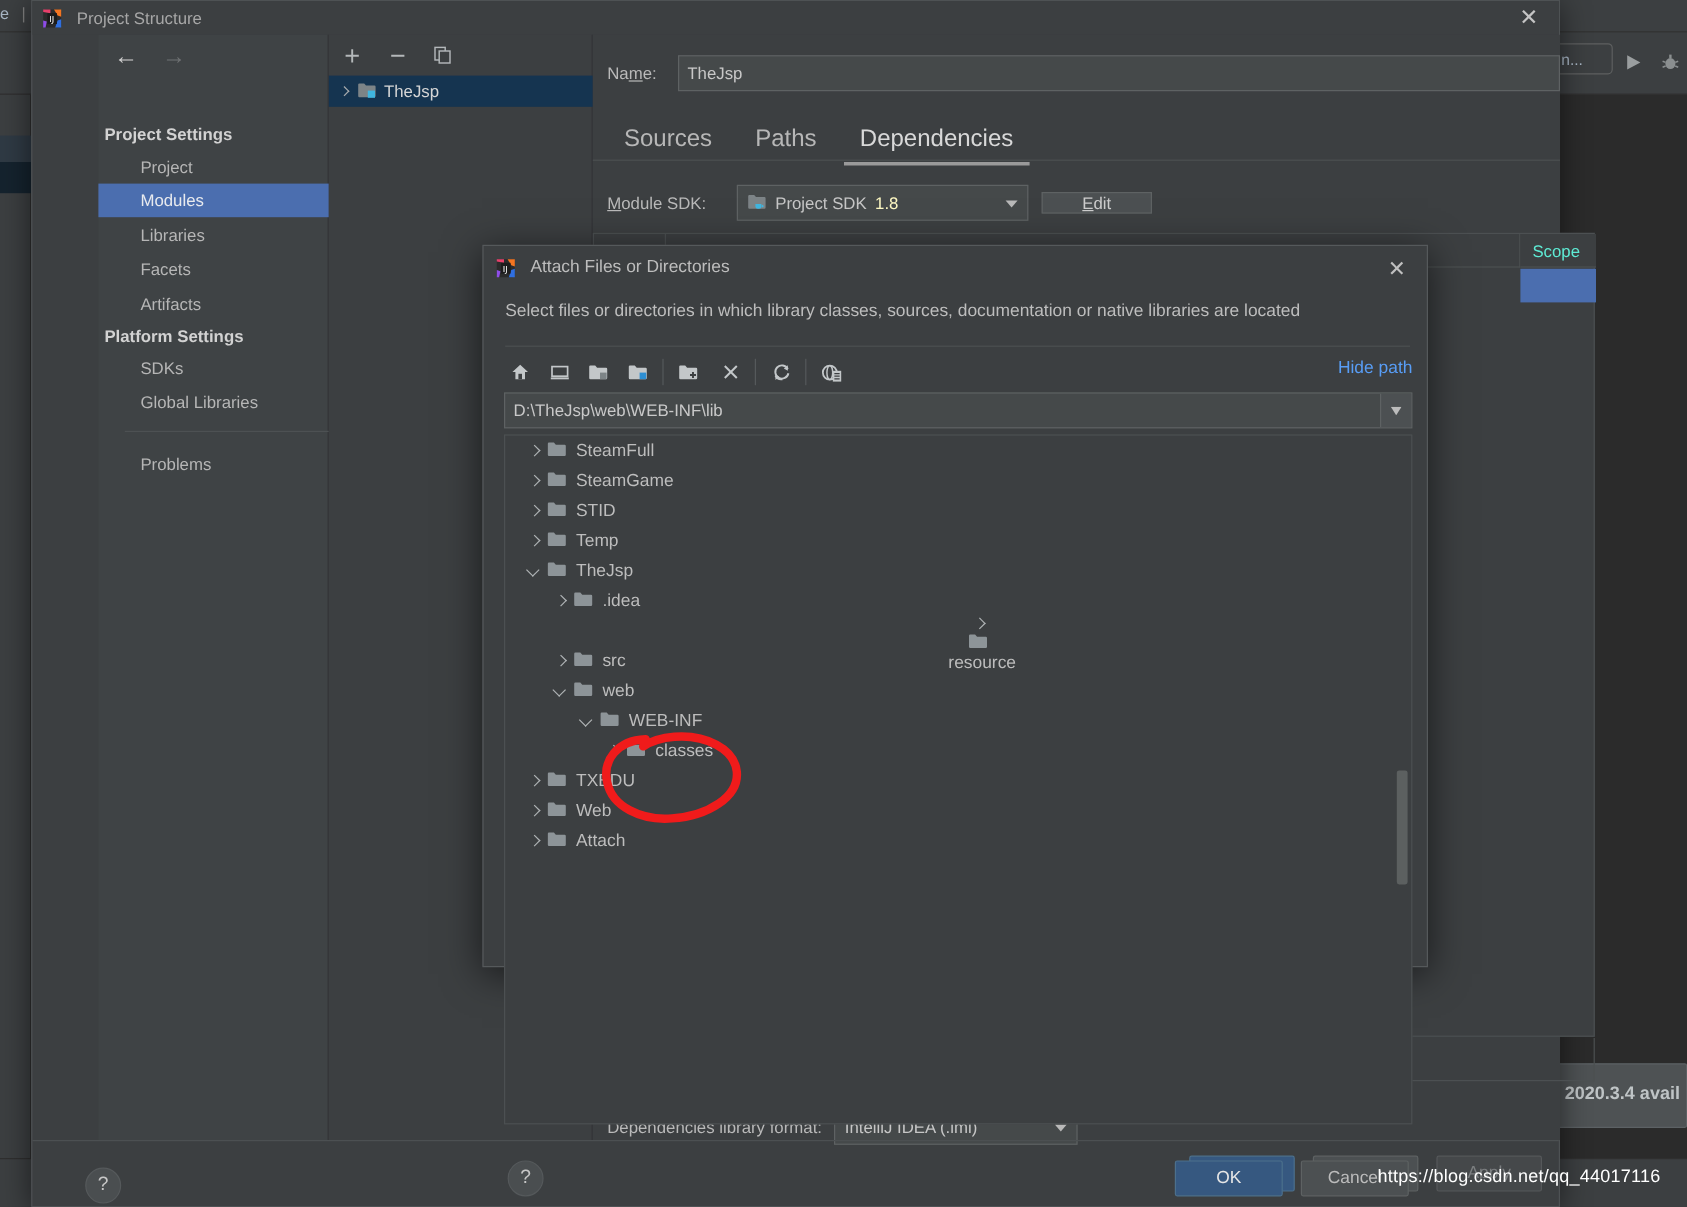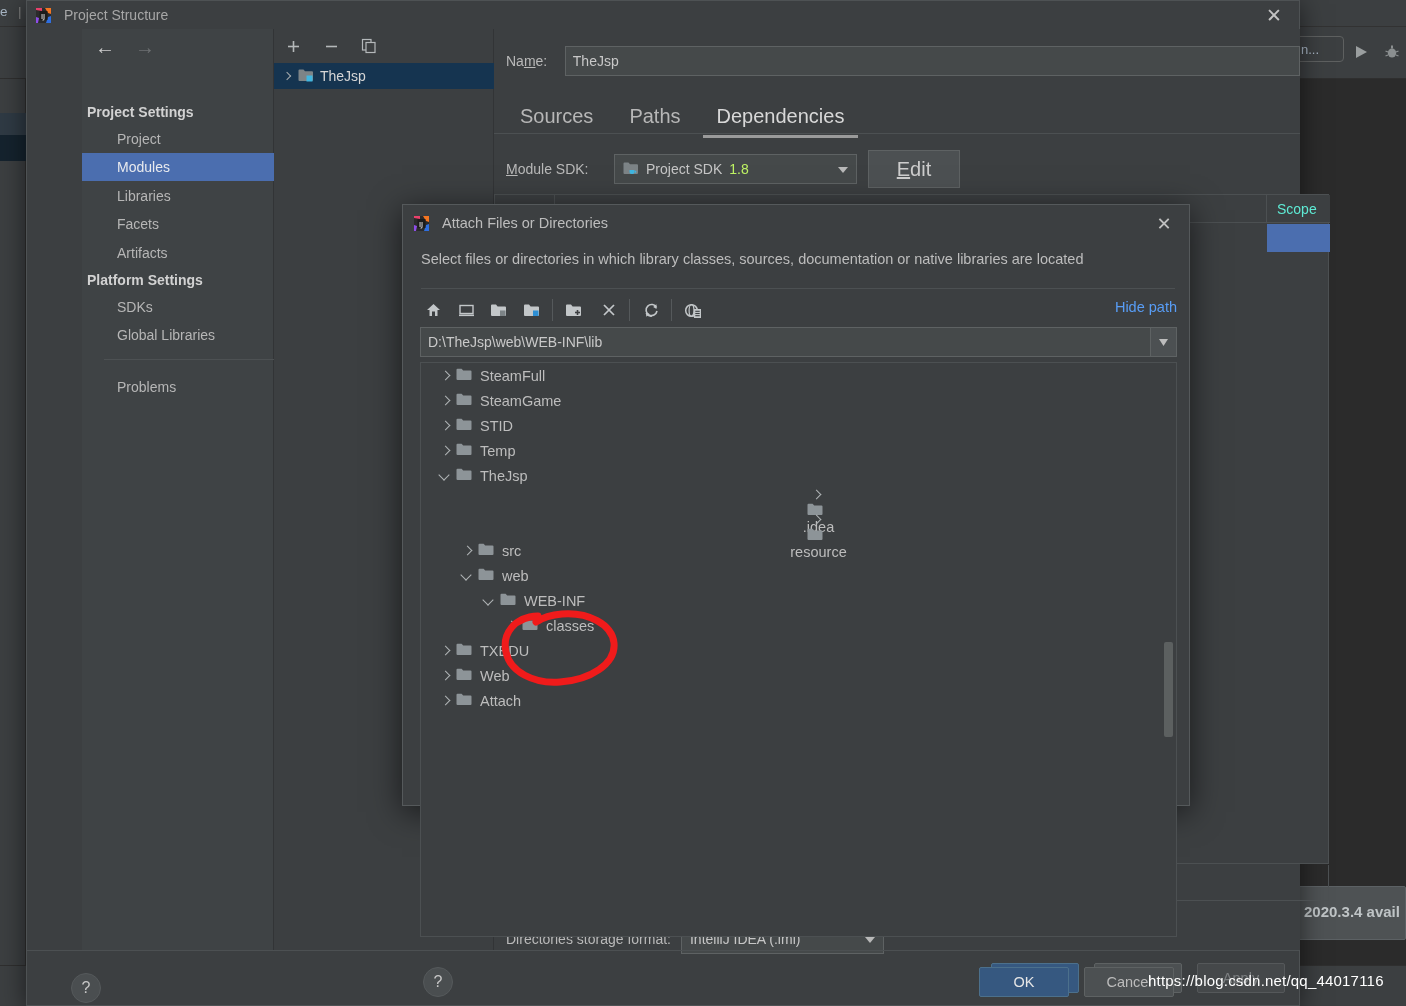--- a/index.html
+++ b/index.html
@@ -160,21 +160,21 @@
   .combo {
     background: #45494a; border: 1px solid #5e6263; height: 30px;
     display: flex; align-items: center; padding: 0 4px 0 8px; gap: 7px;
     cursor: pointer; color: #c6c6c6; font-size: 14px; position: relative;
   }
   .combo .arrow { position: absolute; right: 8px; top: 12px; width: 0; height: 0;
     border-left: 5px solid transparent; border-right: 5px solid transparent;
     border-top: 6px solid #b9b9b9; }
   .btn {
     background: #4c5052; border: 1px solid #5e6263; color: #cdcdcd;
-    height: 38px; min-width: 92px; font-size: 20px; cursor: pointer;
+    height: 18px; min-width: 92px; font-size: 14px; cursor: pointer;
     display: flex; align-items: center; justify-content: center;
     font-family: "Liberation Sans", sans-serif;
   }
   .btn u { text-decoration: underline; }
 
   
   .deps-table {
     position: absolute; left: 0px; top: 165px; width: 835px; height: 670px;
     background: #3c3f41; border: 1px solid #4c5052;
   }
@@ -432,21 +432,21 @@
         </div>
         <div class="combo" style="width:243px">
           <span class="fi">
             <svg width="16" height="14" viewBox="0 0 16 14">
               <path d="M0.5 2.5 A1 1 0 0 1 1.5 1.5 H5.5 L7 3.2 H14 A1 1 0 0 1 15 4.2 V12 A1 1 0 0 1 14 13 H1.5 A1 1 0 0 1 0.5 12 Z" fill="#7d8487"></path>
               <path d="M6.5 9 h5 v2 a2 2 0 0 1 -2 2 h-1 a2 2 0 0 1 -2 -2 z" fill="#40b6e0"></path>
               <path d="M11.8 9.6 q1.6 .3 1.6 1.2 q0 .8 -1.6 1.1 z" fill="#40b6e0"></path>
             </svg>
           </span>
           <span>Project SDK</span>
-          <span style="color:#bef264">1.8</span>
+          <span style="color:#fef9c3">1.8</span>
           <span class="arrow"></span>
         </div>
         <div class="btn" style="margin-left:11px">
           <span><u>E</u>dit</span>
         </div>
       </div>
 
       <div class="deps-table">
         <div class="deps-th c1">Export</div>
         <div class="deps-th c2"></div>
@@ -479,21 +479,21 @@
             </svg>
         </div>
         <div class="deps-tb">
           <svg width="14" height="14" viewBox="0 0 14 14">
               <path d="M10.5 1.5 L12.5 3.5 L4.5 11.5 L2 12 L2.5 9.5 Z" fill="none" stroke="currentColor" stroke-width="1.3"></path>
             </svg>
         </div>
       </div>
 
       <div class="storage-row">
-        <div class="lbl" style="padding-left:12px">Directories storage format:</div>
+        <div class="lbl" style="padding-left:12px">Dependencies library format:</div>
         <div class="combo" style="width:203px">
           <span>IntelliJ IDEA (.iml)</span>
           <span class="arrow"></span>
         </div>
       </div>
     </div>
 
     <div class="ps-footer-line"></div>
     <div class="ps-footer">
       <div class="pbtn primary" style="left:964px;width:88px">OK</div>
@@ -638,21 +638,21 @@
               </svg></span>
             <span>Temp</span>
           </div>
           <div class="tr" style="padding-left: 18px;">
             <span class="twisty open"></span>
             <span class="fi" style="margin-right: 7px;"><svg width="17" height="14" viewBox="0 0 17 14">
                 <path d="M0.5 2.8 A1 1 0 0 1 1.5 1.8 H5.6 L7.2 3.6 H14.5 A1 1 0 0 1 15.5 4.6 V12 A1 1 0 0 1 14.5 13 H1.5 A1 1 0 0 1 0.5 12 Z" fill="#8d9498"></path>
               </svg></span>
             <span>TheJsp</span>
           </div>
-          <div class="tr" style="padding-left: 40px; flex-direction: column;">
+          <div class="tr" style="padding-left: 40px;">
             <span class="twisty closed"></span>
             <span class="fi" style="margin-right: 7px;"><svg width="17" height="14" viewBox="0 0 17 14">
                 <path d="M0.5 2.8 A1 1 0 0 1 1.5 1.8 H5.6 L7.2 3.6 H14.5 A1 1 0 0 1 15.5 4.6 V12 A1 1 0 0 1 14.5 13 H1.5 A1 1 0 0 1 0.5 12 Z" fill="#8d9498"></path>
               </svg></span>
             <span>.idea</span>
           </div>
           <div class="tr" style="padding-left: 40px; flex-direction: column;">
             <span class="twisty closed"></span>
             <span class="fi" style="margin-right: 7px;"><svg width="17" height="14" viewBox="0 0 17 14">
                 <path d="M0.5 2.8 A1 1 0 0 1 1.5 1.8 H5.6 L7.2 3.6 H14.5 A1 1 0 0 1 15.5 4.6 V12 A1 1 0 0 1 14.5 13 H1.5 A1 1 0 0 1 0.5 12 Z" fill="#8d9498"></path>

